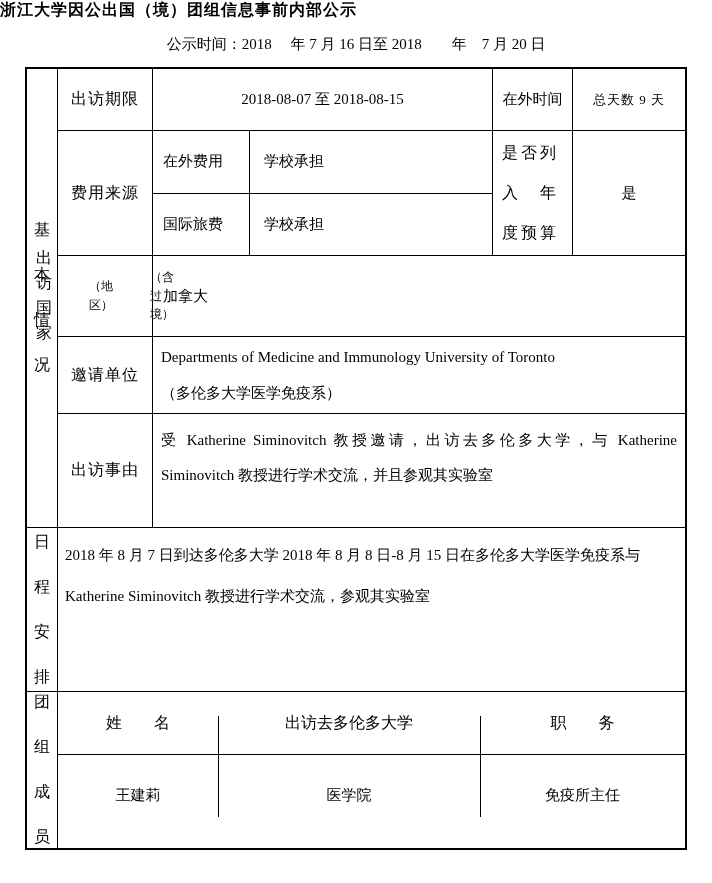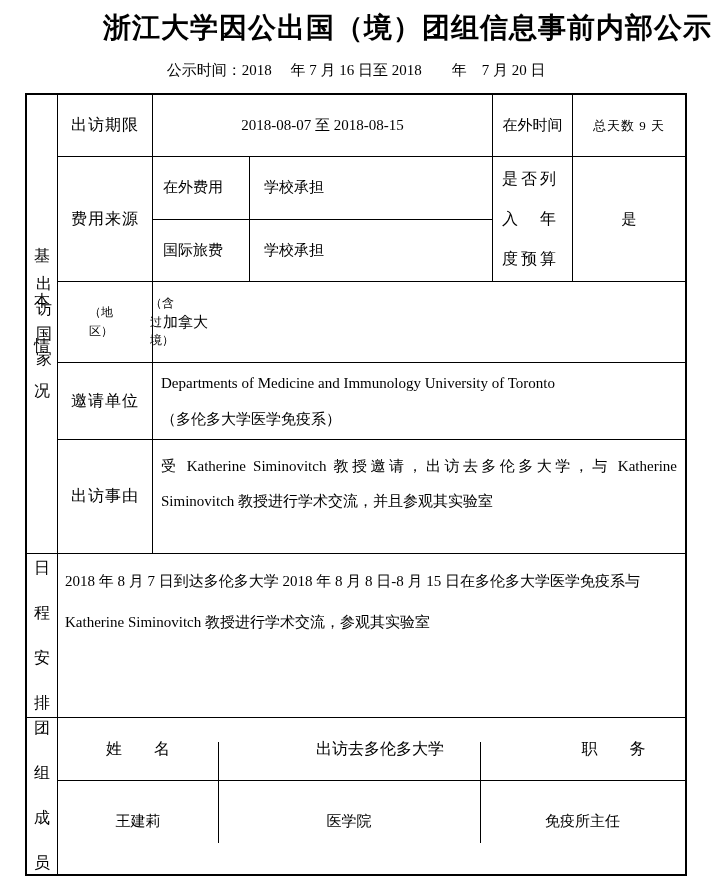--- a/index.html
+++ b/index.html
@@ -3,23 +3,23 @@
 <meta charset="utf-8">
 <style>
   * { box-sizing: border-box; }
   html,body { margin:0; padding:0; }
   body {
     width:712px; height:883px; background:#ffffff; color:#000;
     font-family:"Liberation Serif","DejaVu Serif",serif;
     overflow:hidden;
   }
   .title {
-    padding-top:9px; text-align:right;
+    text-align:left;
     font-family:"Liberation Sans","DejaVu Sans",sans-serif;
-    font-weight:bold; font-size:28px; letter-spacing:1px;
+    font-weight:bold; font-size:16px; letter-spacing:1px;
   }
   .subtitle {
     margin-top:14px; text-align:center; font-size:15px; white-space:pre;
   }
   .table {
     margin:13px 0 0 25px; width:662px; height:783px;
     border:2px solid #000; display:flex; flex-direction:column;
   }
   .section { display:flex; min-height:0; }
   .sec-basic    { height:458px; }
@@ -65,21 +65,21 @@
   .invite {
     flex-direction:column; align-items:flex-start; justify-content:center;
     padding-left:8px; line-height:2.4; font-size:15px;
   }
   .purpose {
     display:block; padding:9px 8px 0 8px; font-size:15px;
     line-height:2.35; text-align:justify;
   }
   .sched-body { flex:1; padding:7px 8px 0 7px; font-size:15px; line-height:2.7; }
   .members-body { flex:1; position:relative; display:flex; flex-direction:column; }
-  .m-header { height:63px; border-bottom:1px solid #000; display:flex;gap:31px; }
+  .m-header { height:63px; border-bottom:1px solid #000; display:flex; }
   .m-data   { flex:1; display:flex; align-items:center; padding-bottom:12px; }
   .mcell { display:flex; align-items:center; justify-content:center; }
   .m-header .mcell { font-size:16px; }
   .m-data .mcell { font-size:15px; }
   .mcol-name { width:160px; flex-shrink:0; }
   .mcol-unit { width:262px; flex-shrink:0; }
   .mcol-title { flex:1; }
   .vline { position:absolute; width:1px; background:#000; top:24px; height:101px; }
   .vline-1 { left:160px; } .vline-2 { left:422px; }
 </style>

